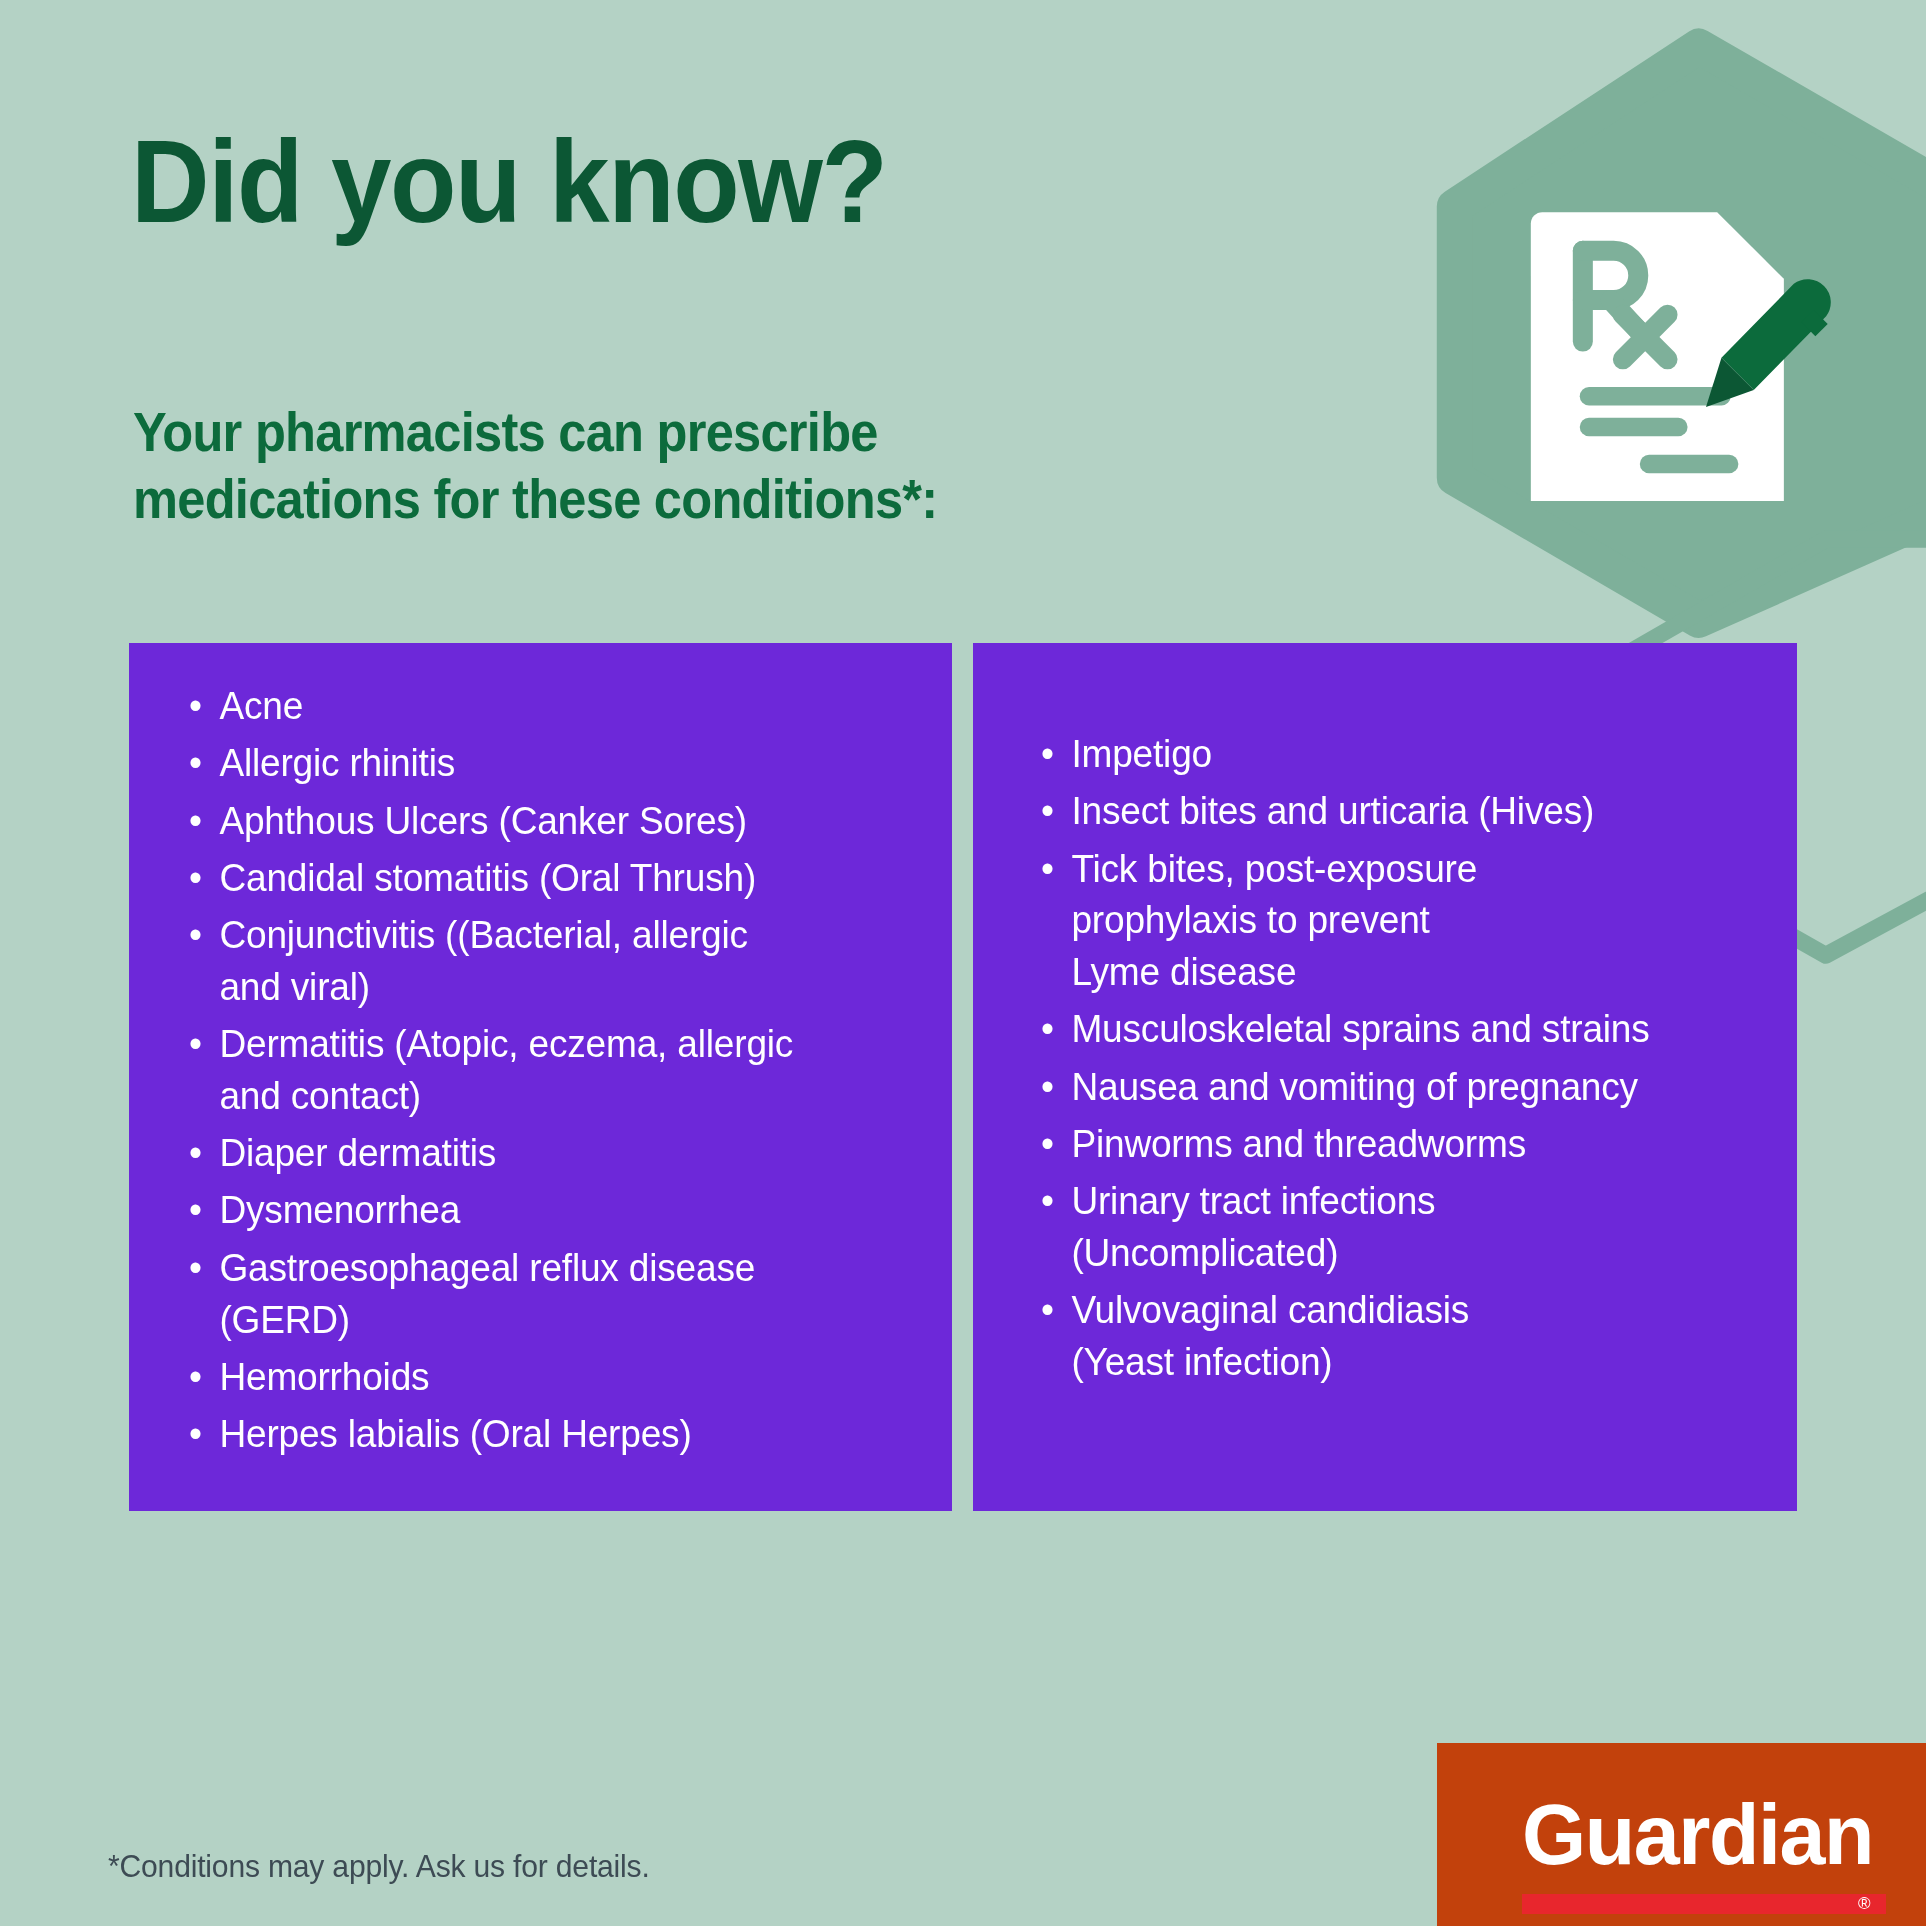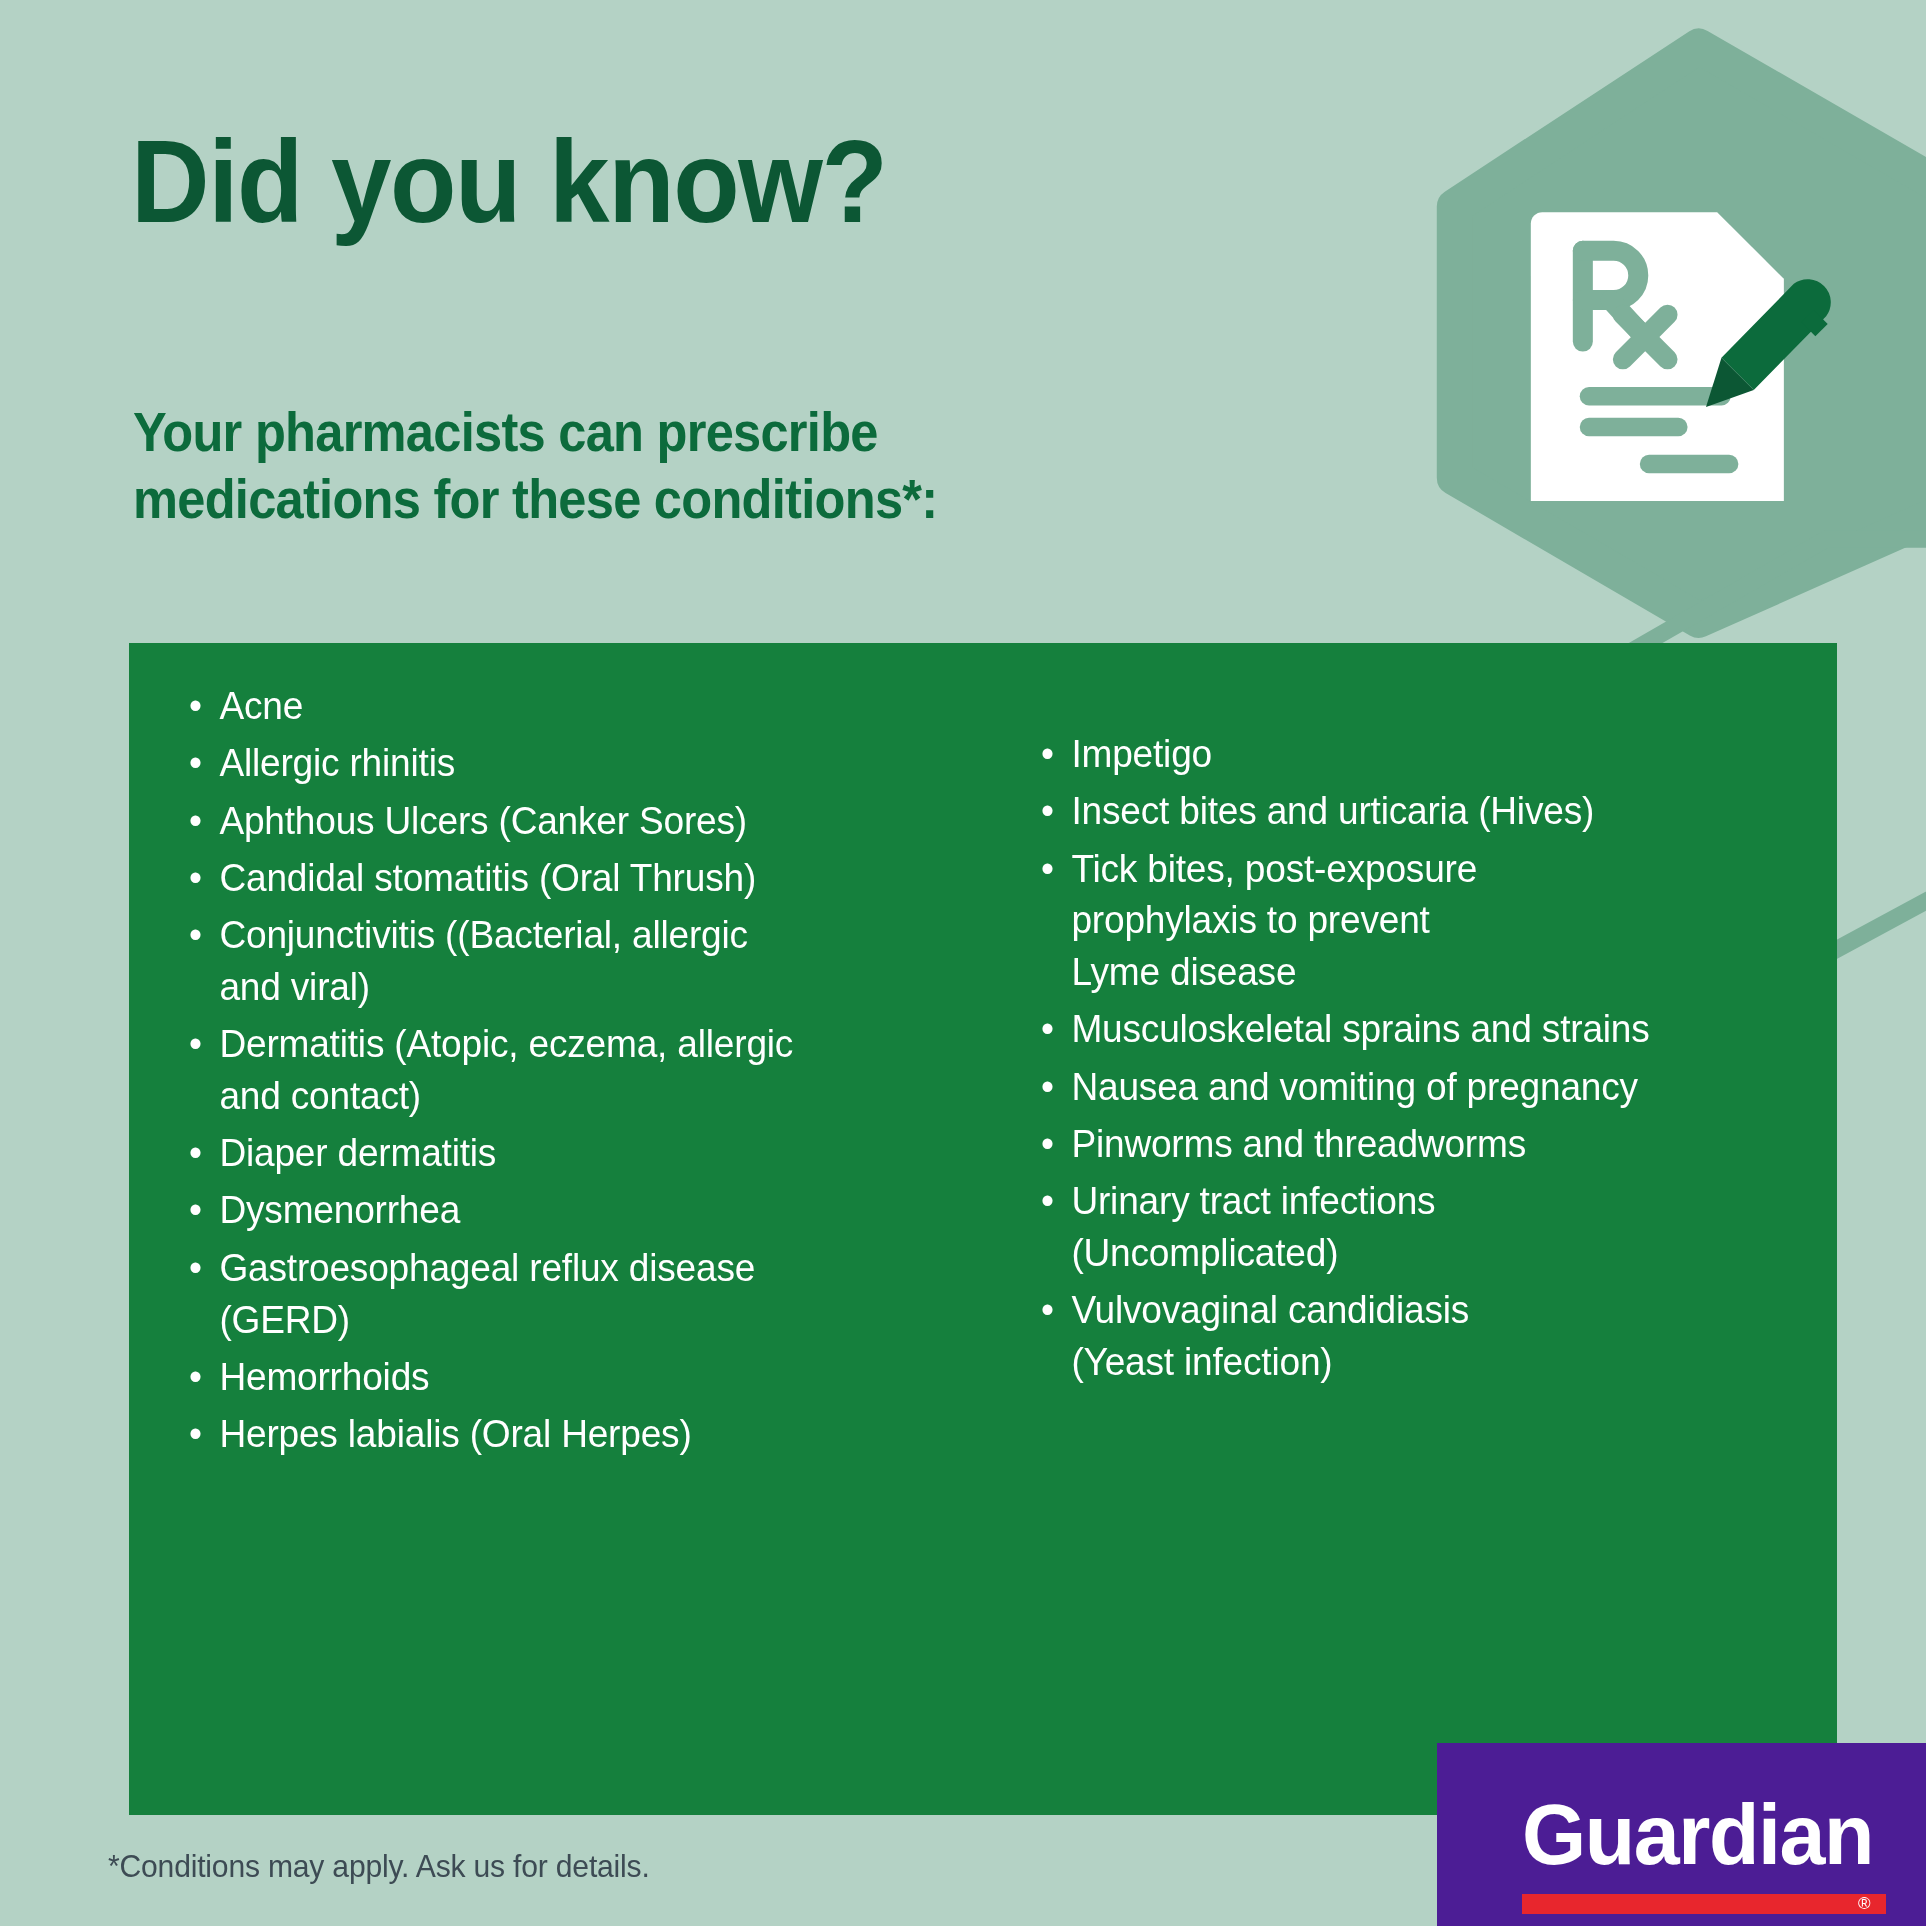--- a/index.html
+++ b/index.html
@@ -65,23 +65,22 @@
     letter-spacing: -0.8px;
     transform: scaleX(0.92);
     transform-origin: left top;
     white-space: pre-line;
   }
 
   
   .panel {
     position: absolute;
     top: 643px;
-    height: 1172px;
-    background: #15803d;
-    padding-left: 40px;
+    height: 868px;
+    background: #6d28d9;
   }
   .panel-left  { left: 129px;  width: 823px; }
   .panel-right { left: 973px; width: 824px; }
 
   .cond-list {
     list-style: none;
     margin: 0;
     padding: 0;
     position: absolute;
     top: 37px;
@@ -124,21 +123,21 @@
     white-space: nowrap;
   }
 
   
   .logo-block {
     position: absolute;
     left: 1437px;
     top: 1743px;
     width: 489px;
     height: 183px;
-    background: #4c1d95;
+    background: #c2410c;
   }
   .logo-word {
     position: absolute;
     left: 85px;
     top: 48px;
     font-size: 86px;
     font-weight: 700;
     color: #ffffff;
     letter-spacing: -1.5px;
     line-height: 1;

